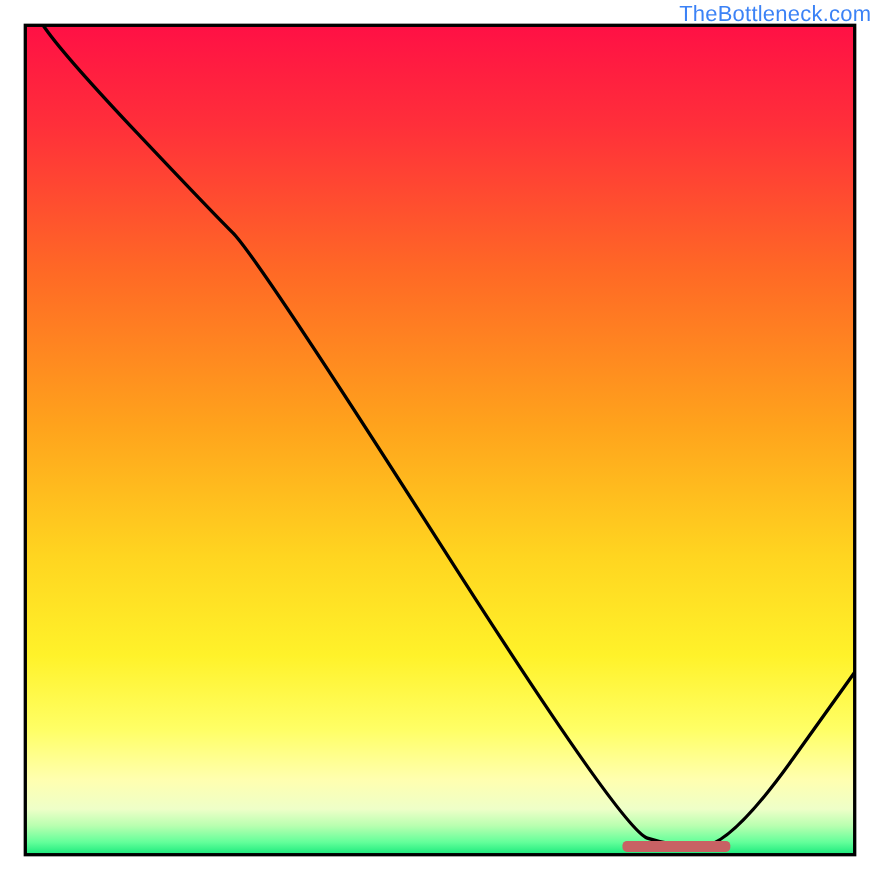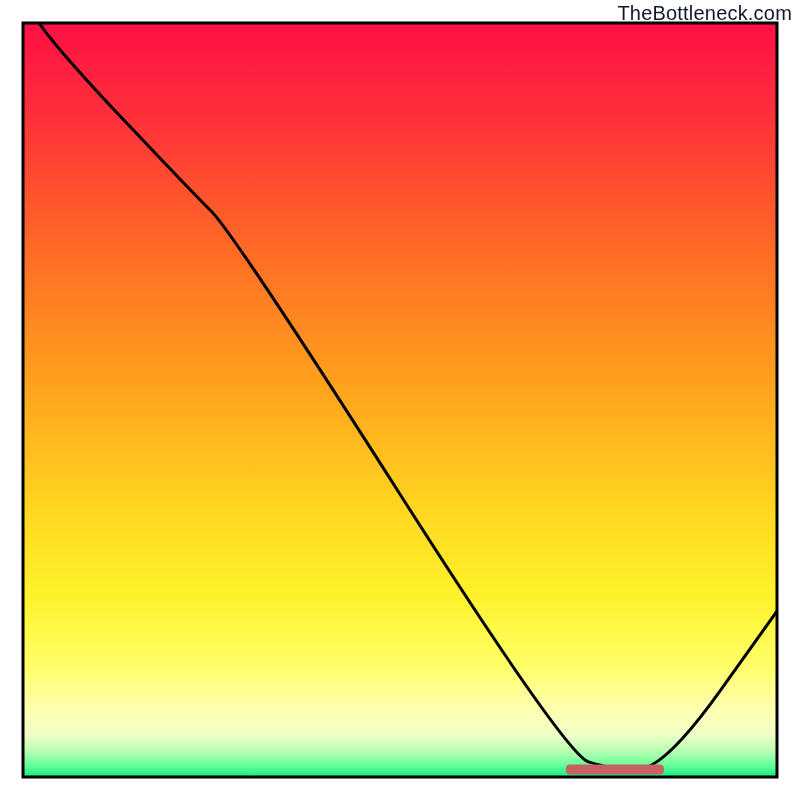--- a/index.html
+++ b/index.html
@@ -20,21 +20,21 @@
     inset: 0;
     width: 800px;
     height: 800px;
     display: block;
   }
   .watermark {
     position: absolute;
     top: 2px;
     right: 8px;
     font: 400 20px Arial, Helvetica, sans-serif;
-    color: #0f172a;
+    color: #3b82f6;
     letter-spacing: 0.2px;
     user-select: none;
   }
 </style>
 </head>
 <body>
 
 <div class="stage">
   <svg class="plot" viewBox="0 0 800 800" preserveAspectRatio="none">
     <defs>

